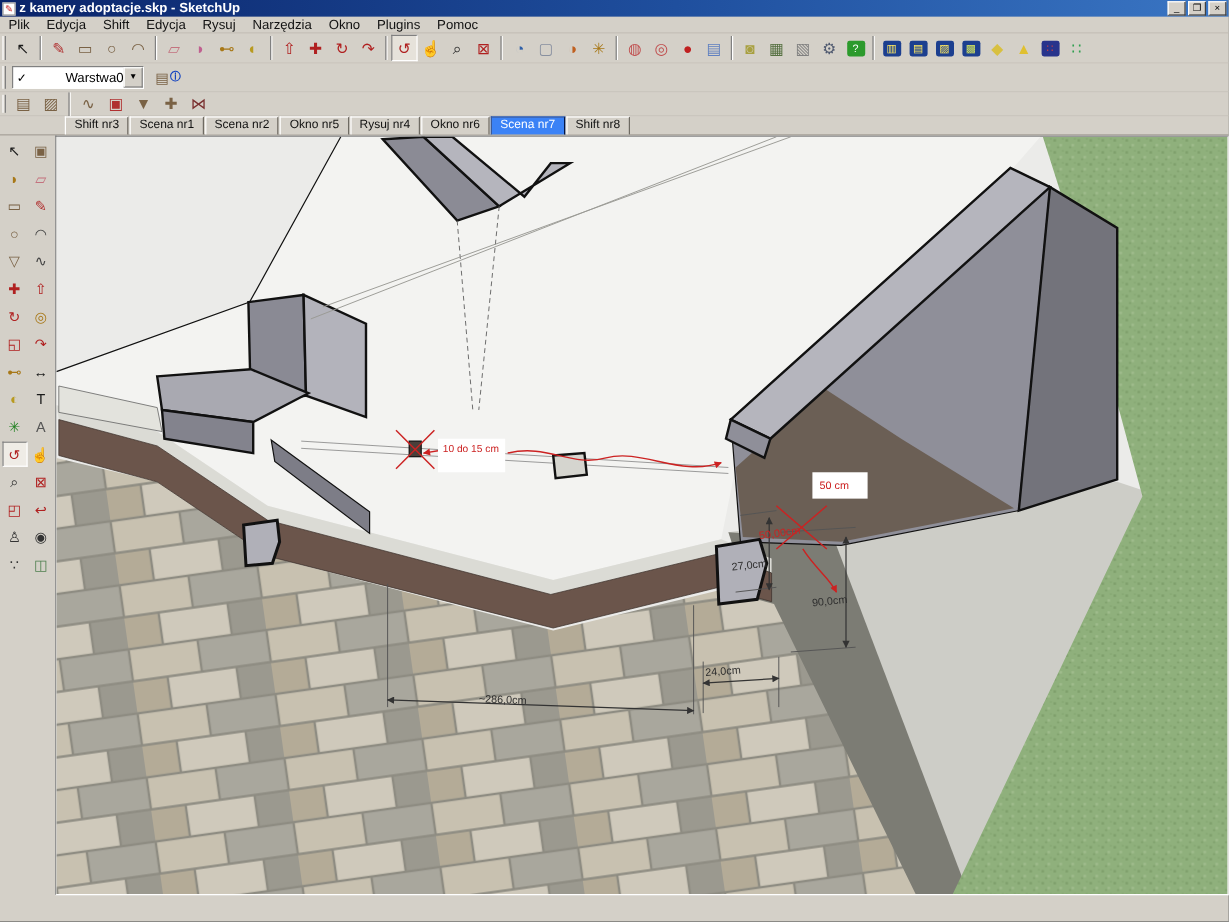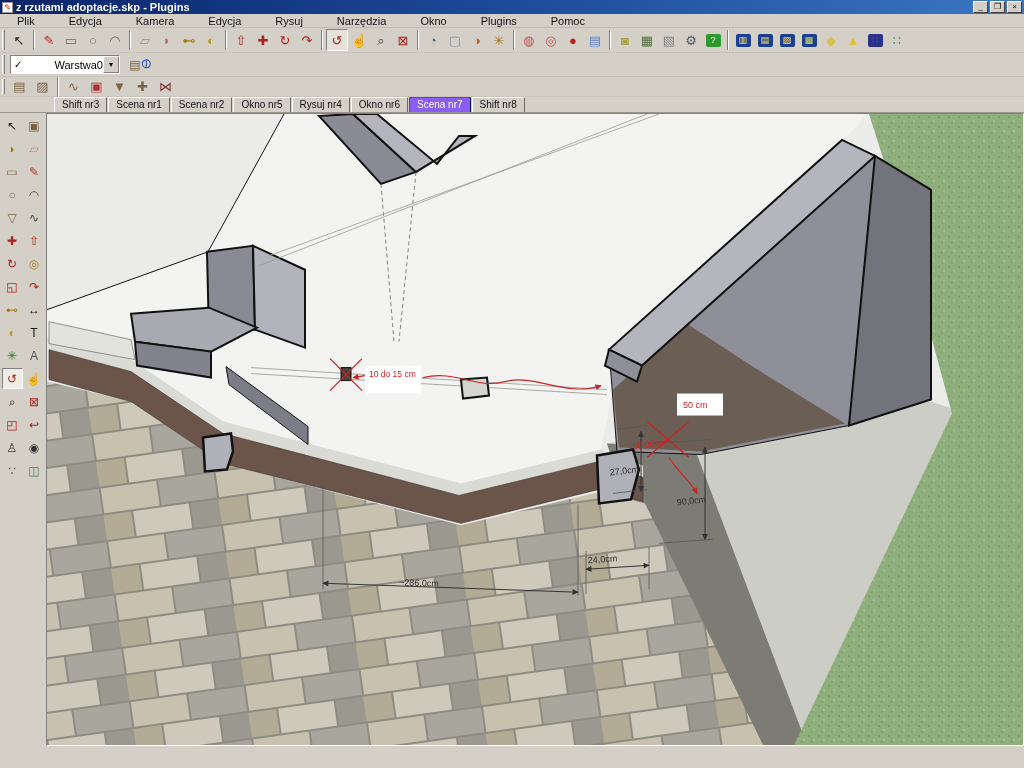--- a/index.html
+++ b/index.html
@@ -13,21 +13,21 @@
   .titlebar .app-icon{width:11px;height:11px;background:#fff;border:1px solid #999;
     font-size:8px;line-height:9px;text-align:center;color:#c22;margin-right:3px;}
   .titlebar .title{font-size:11px;font-weight:bold;white-space:nowrap;}
   .winbtns{margin-left:auto;display:flex;gap:2px;}
   .winbtn{width:15px;height:12px;background:#d4d0c8;border:1px solid;
     border-color:#fff #404040 #404040 #fff;font-size:8px;line-height:10px;text-align:center;color:#000;}
 
   
   .menubar{position:absolute;left:0;top:14px;width:1024px;height:14px;background:#d4d0c8;
     display:flex;align-items:center;font-size:11px;border-bottom:1px solid #c0bcb4;}
-  .menu-item{padding:0 17px;color:#111;}
+  .menu-item{padding:0 7px;color:#111;}
 
   
   .tbar{position:absolute;left:0;background:#d4d0c8;display:flex;align-items:center;}
   .tbar-1{top:28px;width:1024px;height:25px;border-bottom:1px solid #c8c4bc;}
   .tbar-2{top:53px;width:1024px;height:24px;border-bottom:1px solid #c8c4bc;}
   .tbar-3{top:77px;width:1024px;height:20px;border-bottom:1px solid #c8c4bc;}
   .grip{width:3px;height:80%;border-left:1px solid #fff;border-right:1px solid #808080;margin:0 3px 0 2px;}
   .tb-sep{width:2px;height:20px;border-left:1px solid #808080;border-right:1px solid #fff;margin:0 3px;}
   .tb-btn{width:22px;height:22px;border:1px solid transparent;background:transparent;
     display:flex;align-items:center;justify-content:center;padding:0;}
@@ -47,21 +47,21 @@
   .layerinfo{width:28px;height:20px;margin-left:6px;border:1px solid transparent;background:transparent;
     display:flex;align-items:center;justify-content:center;gap:1px;padding:0;}
   .layerinfo .pg{font-size:12px;color:#7a6245;}
   .layerinfo .i{font-size:9px;color:#1040c0;font-weight:bold;}
 
   
   .tabrow{position:absolute;left:0;top:97px;width:1024px;height:16px;background:#d4d0c8;
     display:flex;align-items:flex-end;padding-left:54px;border-bottom:1px solid #9a968e;}
   .tab{font-size:10px;padding:1px 7px 2px;margin-right:1px;background:#d4d0c8;color:#111;
     border:1px solid;border-color:#fff #6e6a62 #6e6a62 #fff;border-bottom:none;white-space:nowrap;}
-  .tab.active{background:#8b5cf6;color:#fff;border-color:#3a5a9a #06153f #06153f #3a5a9a;}
+  .tab.active{background:#3b82f6;color:#fff;border-color:#3a5a9a #06153f #06153f #3a5a9a;}
 
   
   .workspace{position:absolute;left:0;top:113px;width:1024px;height:633px;display:flex;}
   .palette{width:46px;height:100%;background:#d4d0c8;padding:2px 1px 0 1px;
     display:grid;grid-template-columns:21px 21px;grid-auto-rows:22px;gap:1px;align-content:start;justify-content:center;}
   .pal-btn{width:21px;height:21px;border:1px solid transparent;background:transparent;
     display:flex;align-items:center;justify-content:center;padding:0;}
   .pal-btn .glyph{font-size:12px;line-height:1;}
   .pal-btn.active{border-color:#808080 #fff #fff #808080;background:#efece6;}
   .viewport{flex:1;height:100%;border:1px solid;border-color:#808080 #fff #fff #808080;background:#ebebe9;}
@@ -83,32 +83,32 @@
   .redline{stroke:#cc2222;stroke-width:1.2;fill:none;}
   .edge{stroke:#111;fill:none;}
 </style>
 </head>
 <body>
 
 <div class="app">
 
   <div class="titlebar">
     <span class="app-icon">✎</span>
-    <span class="title">z rzutami adoptacje.skp - Plugins</span>
+    <span class="title">z kamery adoptacje.skp - SketchUp</span>
     <span class="winbtns">
       <span class="winbtn">_</span>
       <span class="winbtn">❐</span>
       <span class="winbtn">×</span>
     </span>
   </div>
 
   <div class="menubar" id="menubar">
       <span class="menu-item">Plik</span>
       <span class="menu-item">Edycja</span>
-      <span class="menu-item">Kamera</span>
+      <span class="menu-item">Shift</span>
       <span class="menu-item">Edycja</span>
       <span class="menu-item">Rysuj</span>
       <span class="menu-item">Narzędzia</span>
       <span class="menu-item">Okno</span>
       <span class="menu-item">Plugins</span>
       <span class="menu-item">Pomoc</span>
     </div>
 
   <div class="tbar tbar-1" id="toolbar-main">
       <span class="grip"></span>

